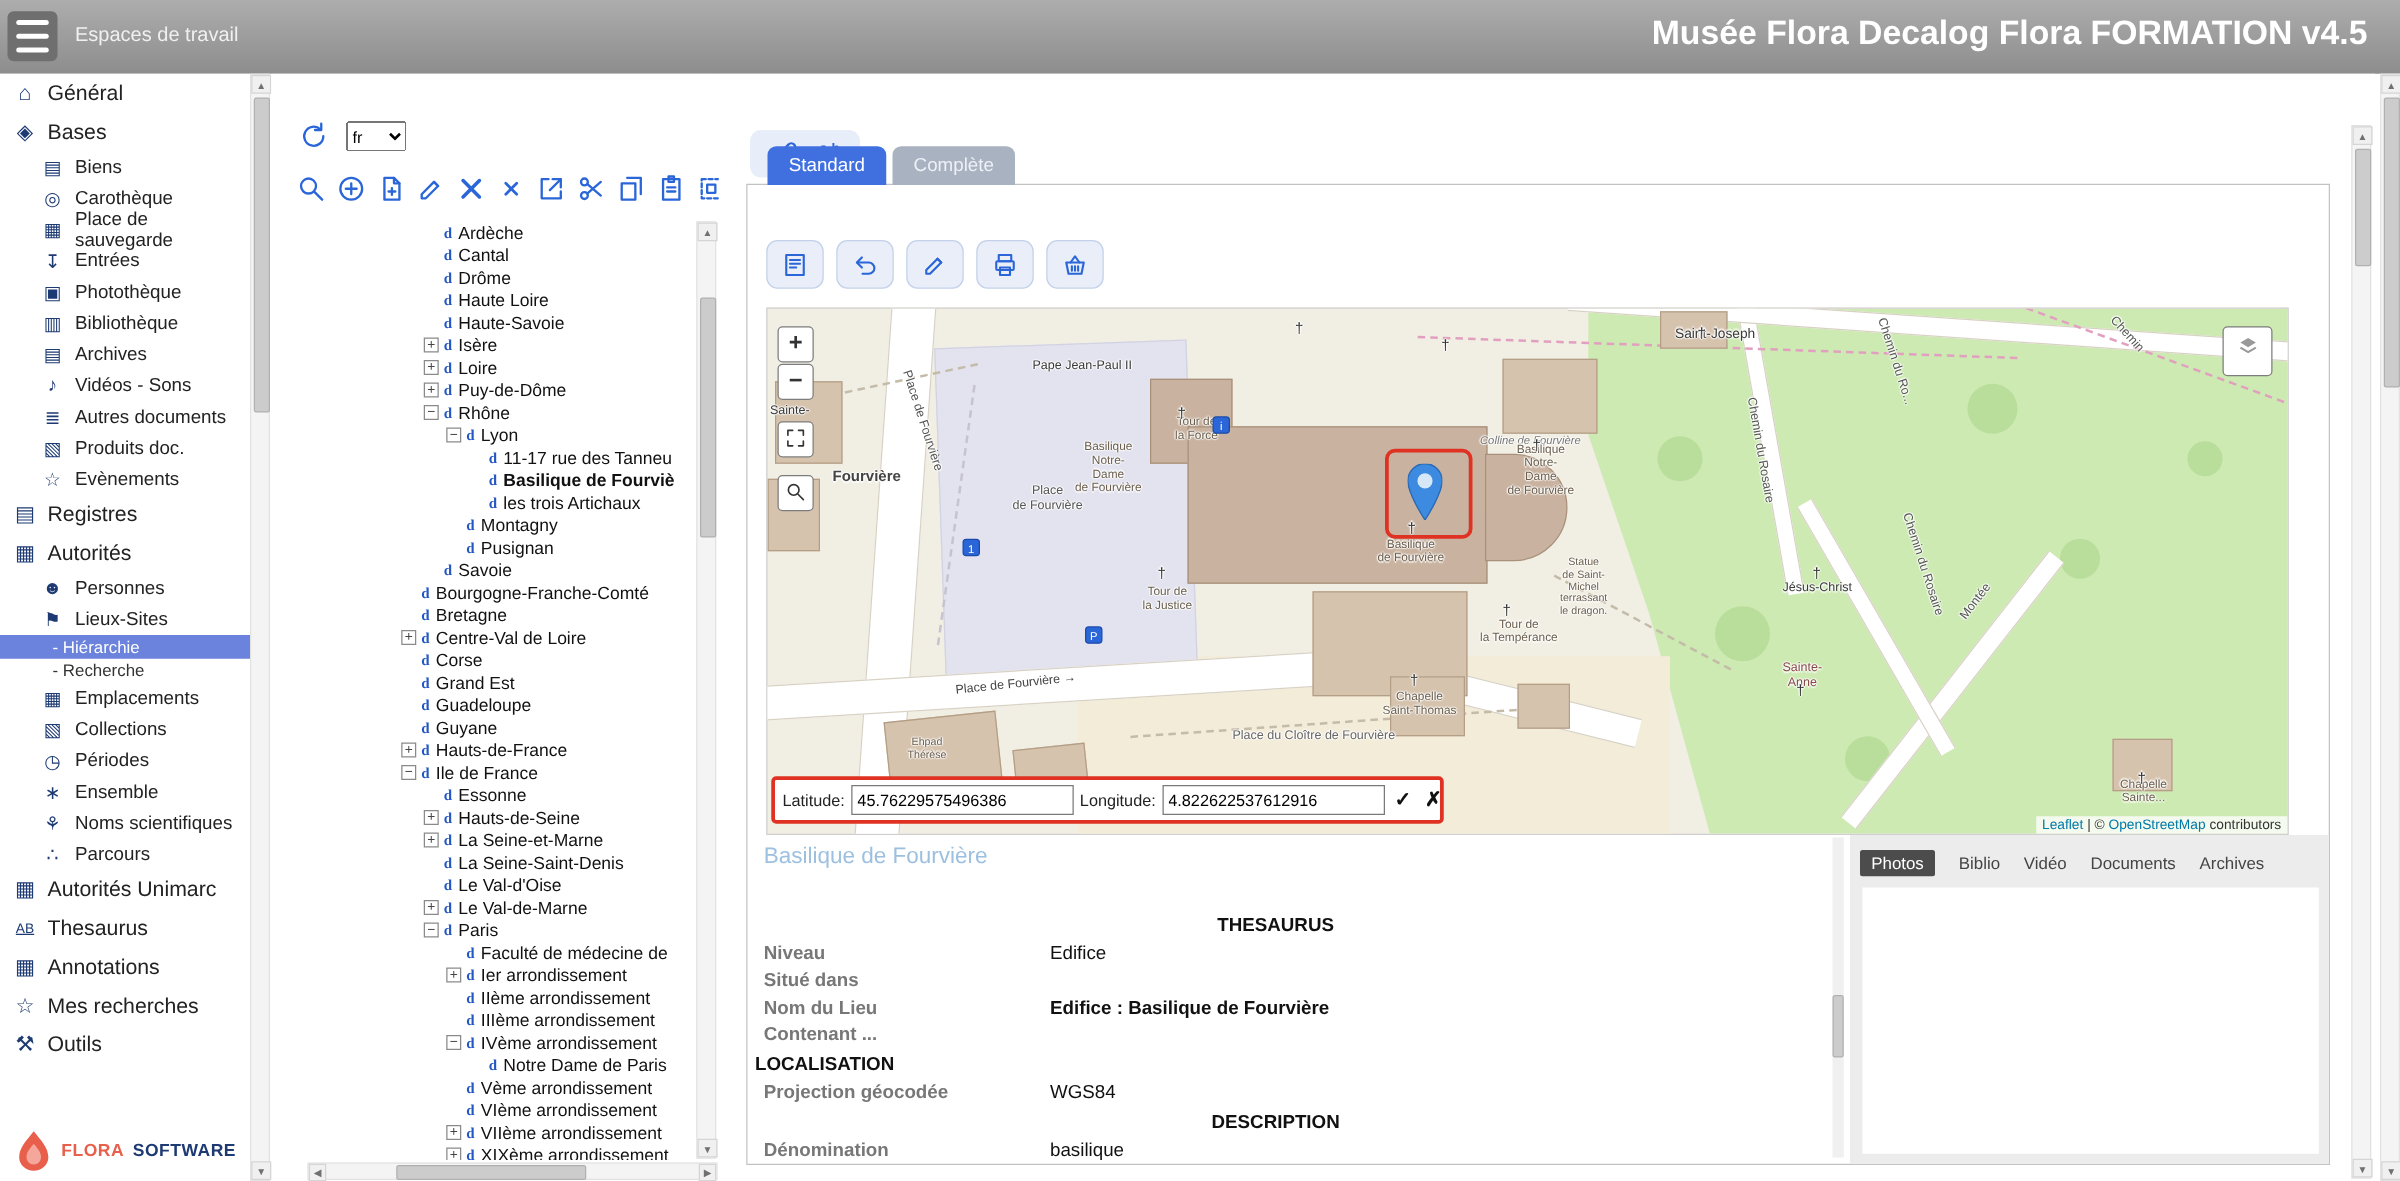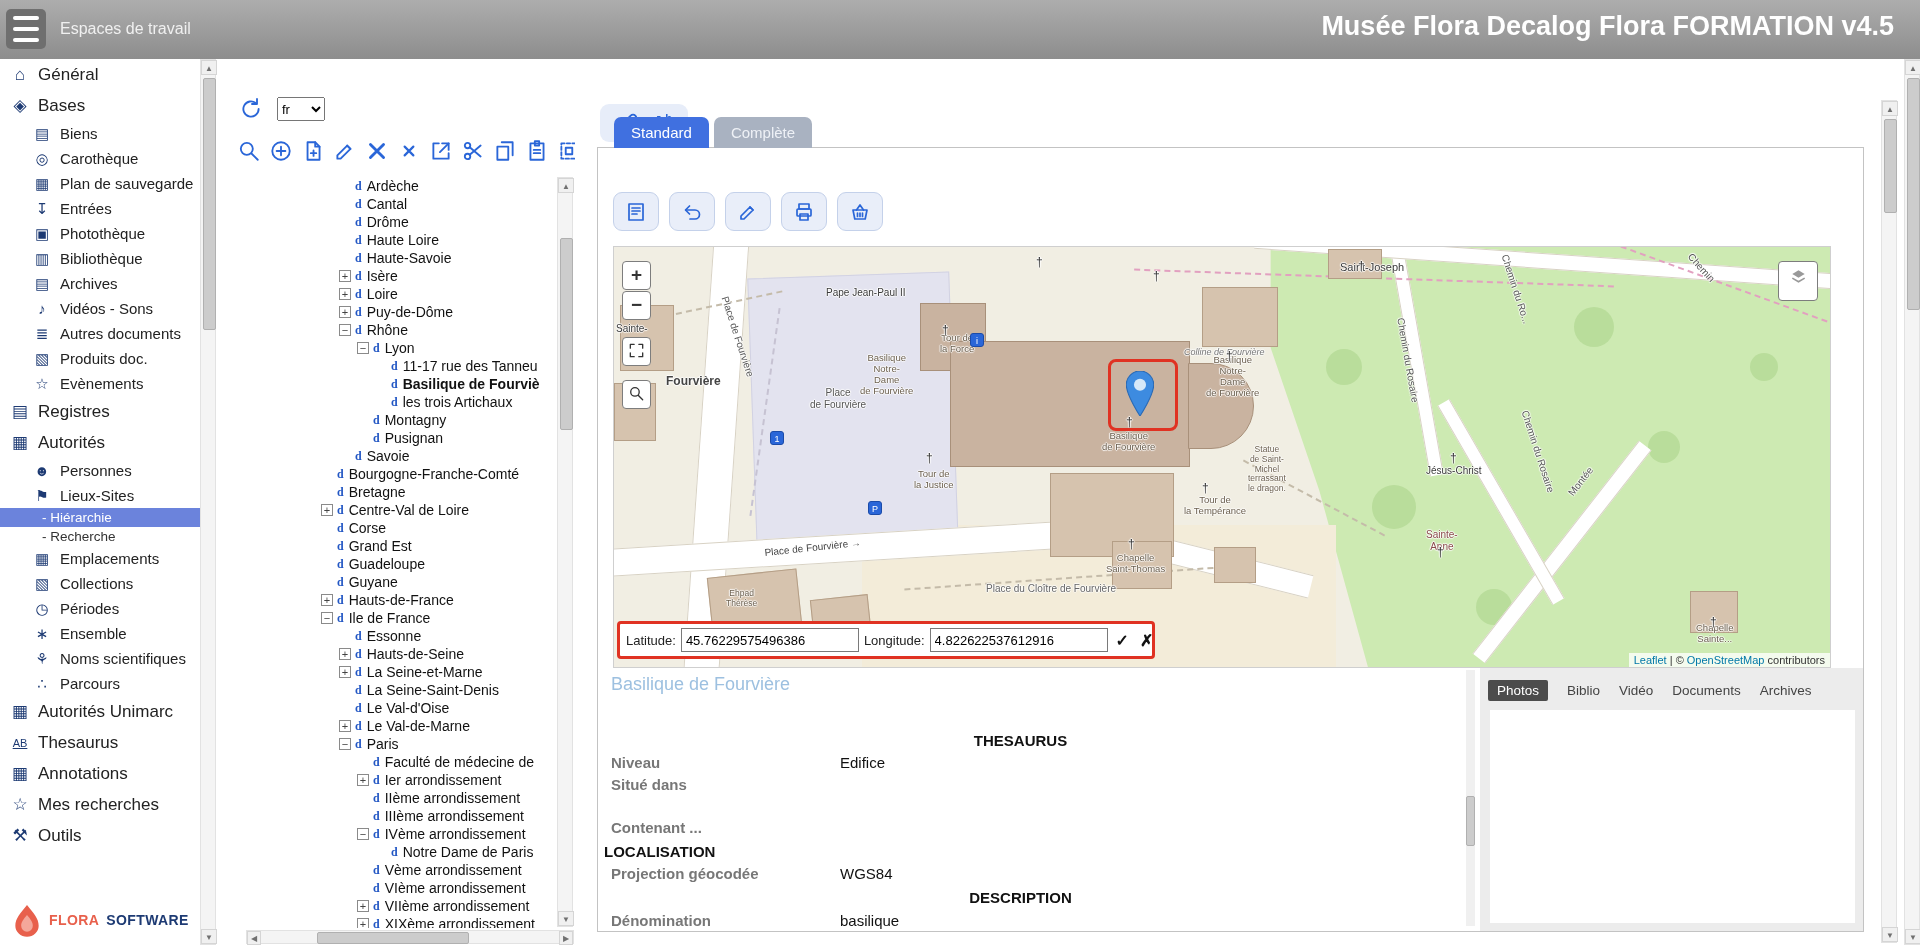--- a/index.html
+++ b/index.html
@@ -195,21 +195,21 @@
       <div class="sb-item sb-child">
         <span class="sb-icon">▤</span>
         <span class="sb-label">Biens</span>
       </div>
       <div class="sb-item sb-child">
         <span class="sb-icon">◎</span>
         <span class="sb-label">Carothèque</span>
       </div>
       <div class="sb-item sb-child">
         <span class="sb-icon">▦</span>
-        <span class="sb-label">Plan de sauvegarde</span>
+        <span class="sb-label">Place de sauvegarde</span>
       </div>
       <div class="sb-item sb-child">
         <span class="sb-icon">↧</span>
         <span class="sb-label">Entrées</span>
       </div>
       <div class="sb-item sb-child">
         <span class="sb-icon">▣</span>
         <span class="sb-label">Photothèque</span>
       </div>
       <div class="sb-item sb-child">
@@ -812,20 +812,24 @@
 
     <div class="heading-c" style="top:584px;">THESAURUS</div>
 
     <div class="frow" style="top:606px;">
       <span class="flabel">Niveau</span>
       <span class="fvalue">Edifice</span>
     </div>
     <div class="frow" style="top:628px;">
       <span class="flabel">Situé dans</span>
     </div>
+    <div class="frow" style="top:650px;">
+      <span class="flabel">Nom du Lieu</span>
+      <span class="fvalue bold">Edifice : Basilique de Fourvière</span>
+    </div>
     <div class="frow" style="top:671px;">
       <span class="flabel">Contenant ...</span>
       <span class="fvalue"></span>
     </div>
 
     <div class="loc-head" style="top:695px;">LOCALISATION</div>
 
     <div class="frow" style="top:717px;">
       <span class="flabel">Projection géocodée</span>
       <span class="fvalue">WGS84</span>

